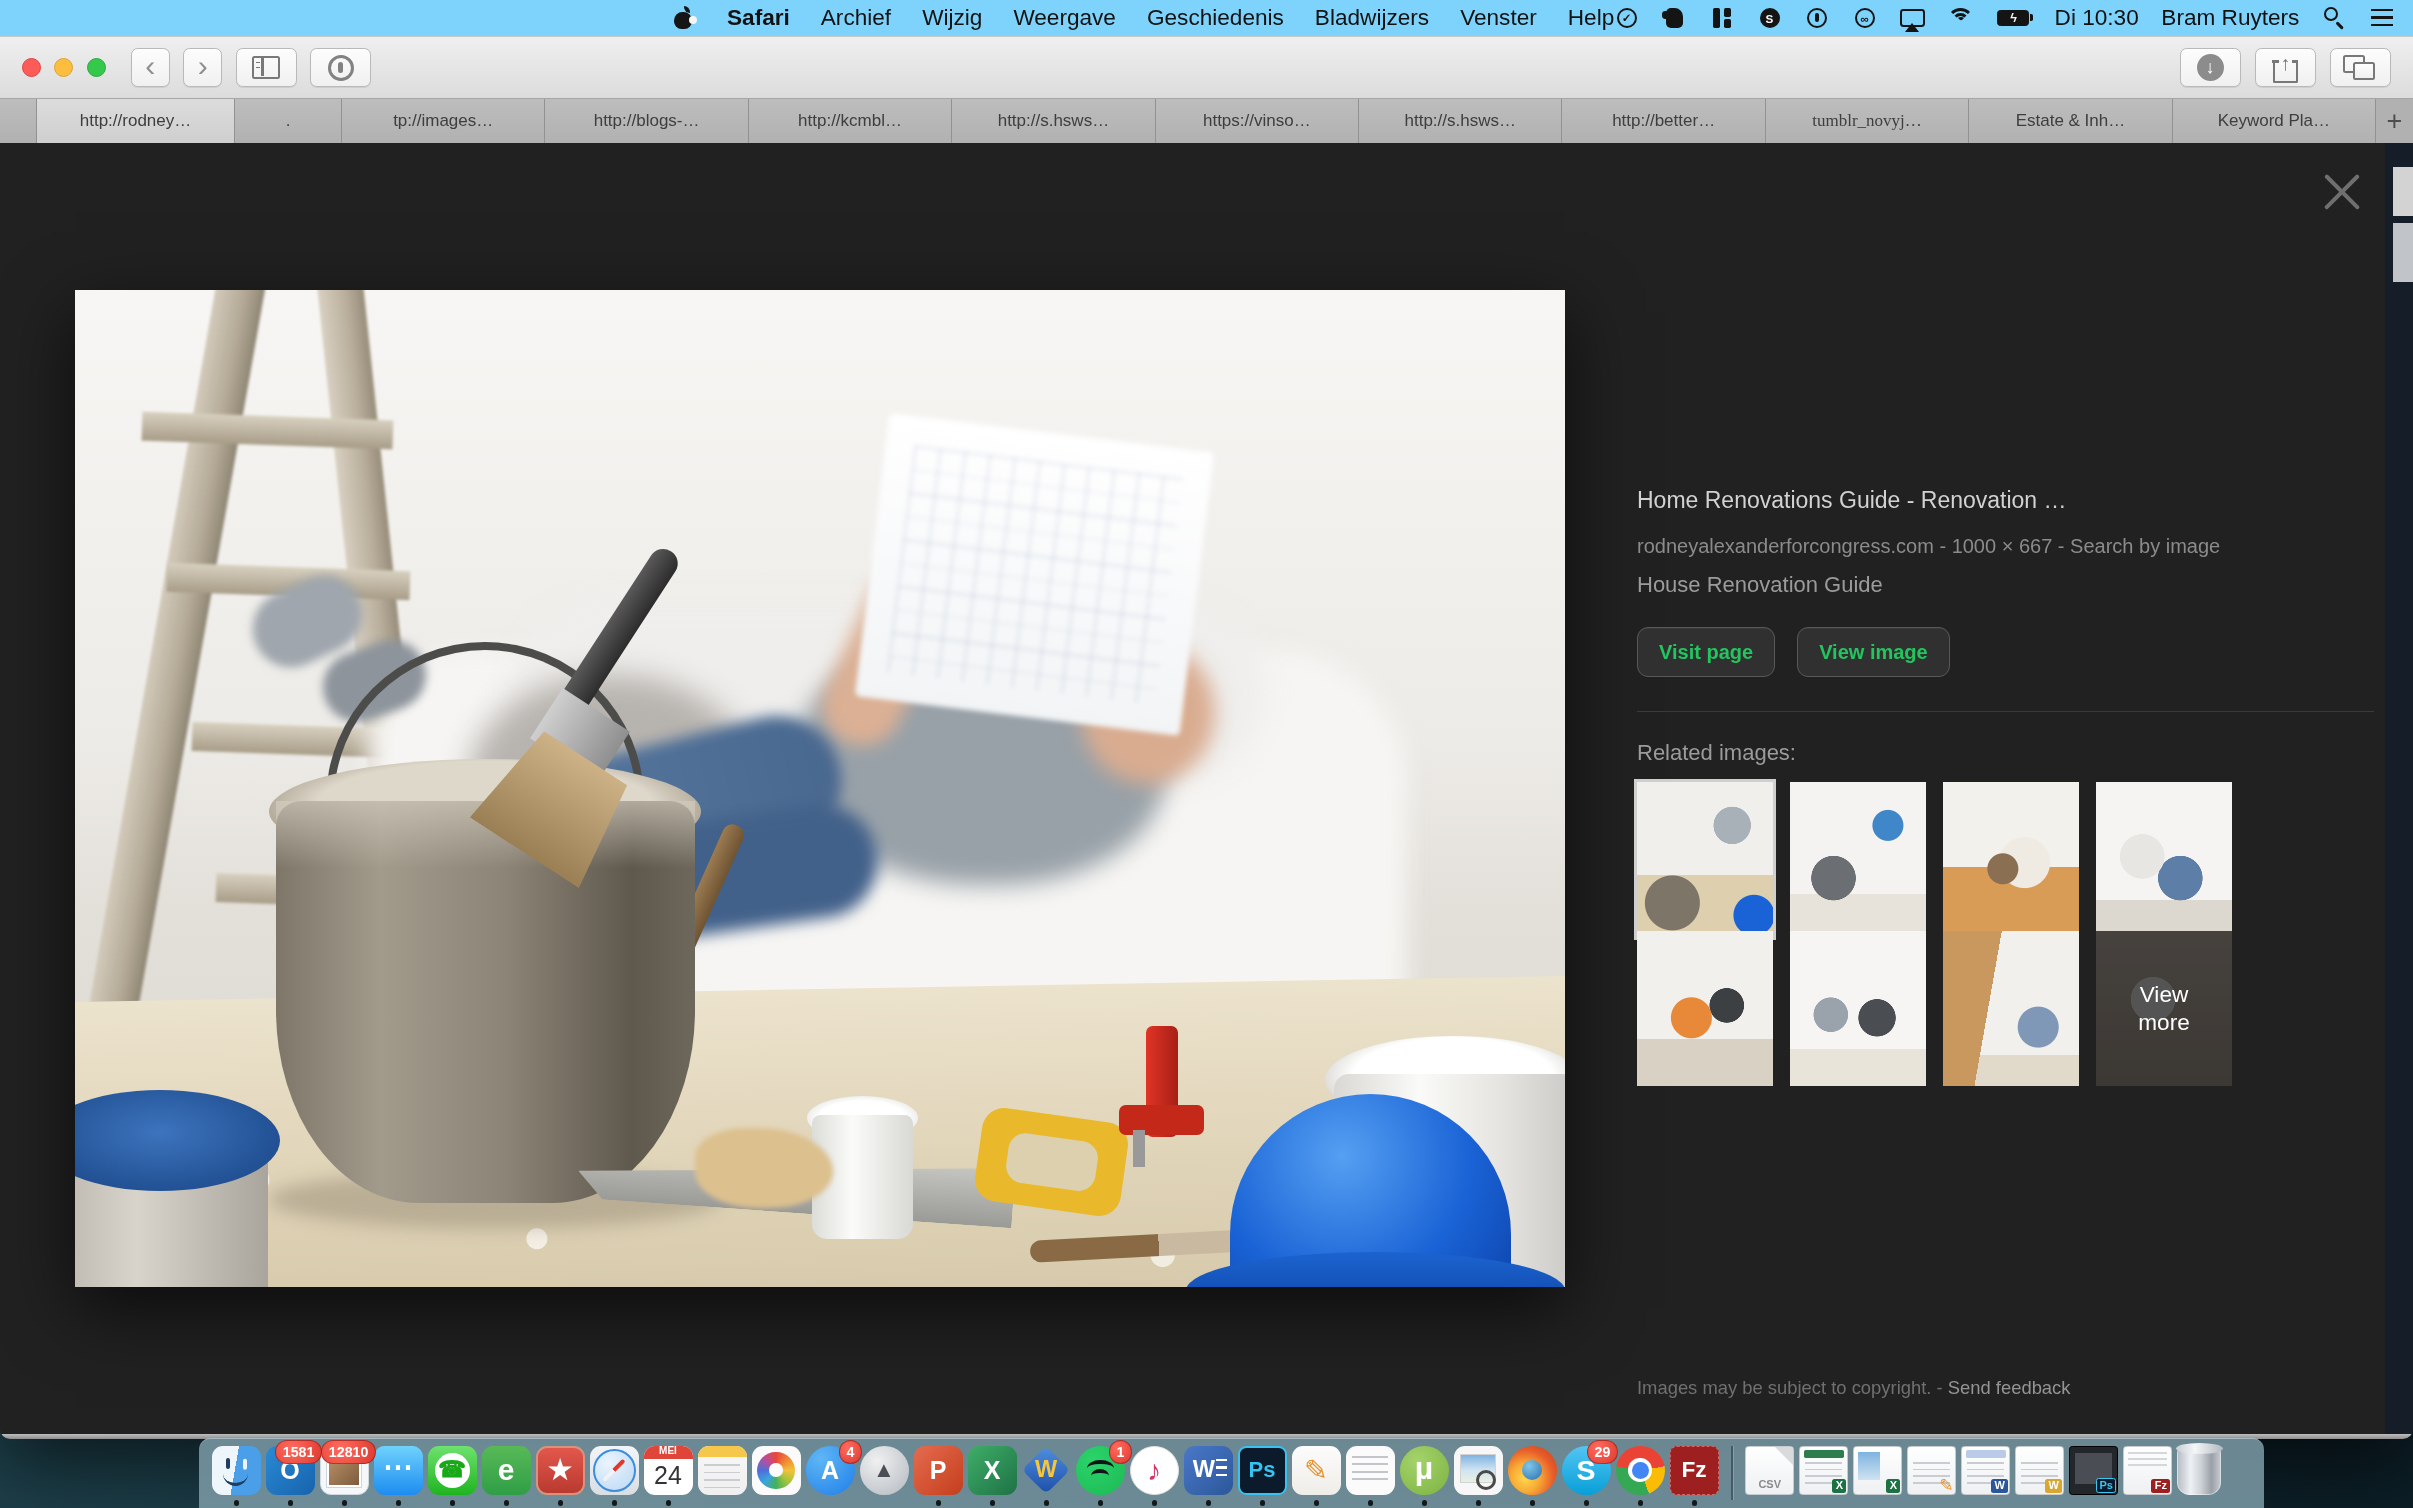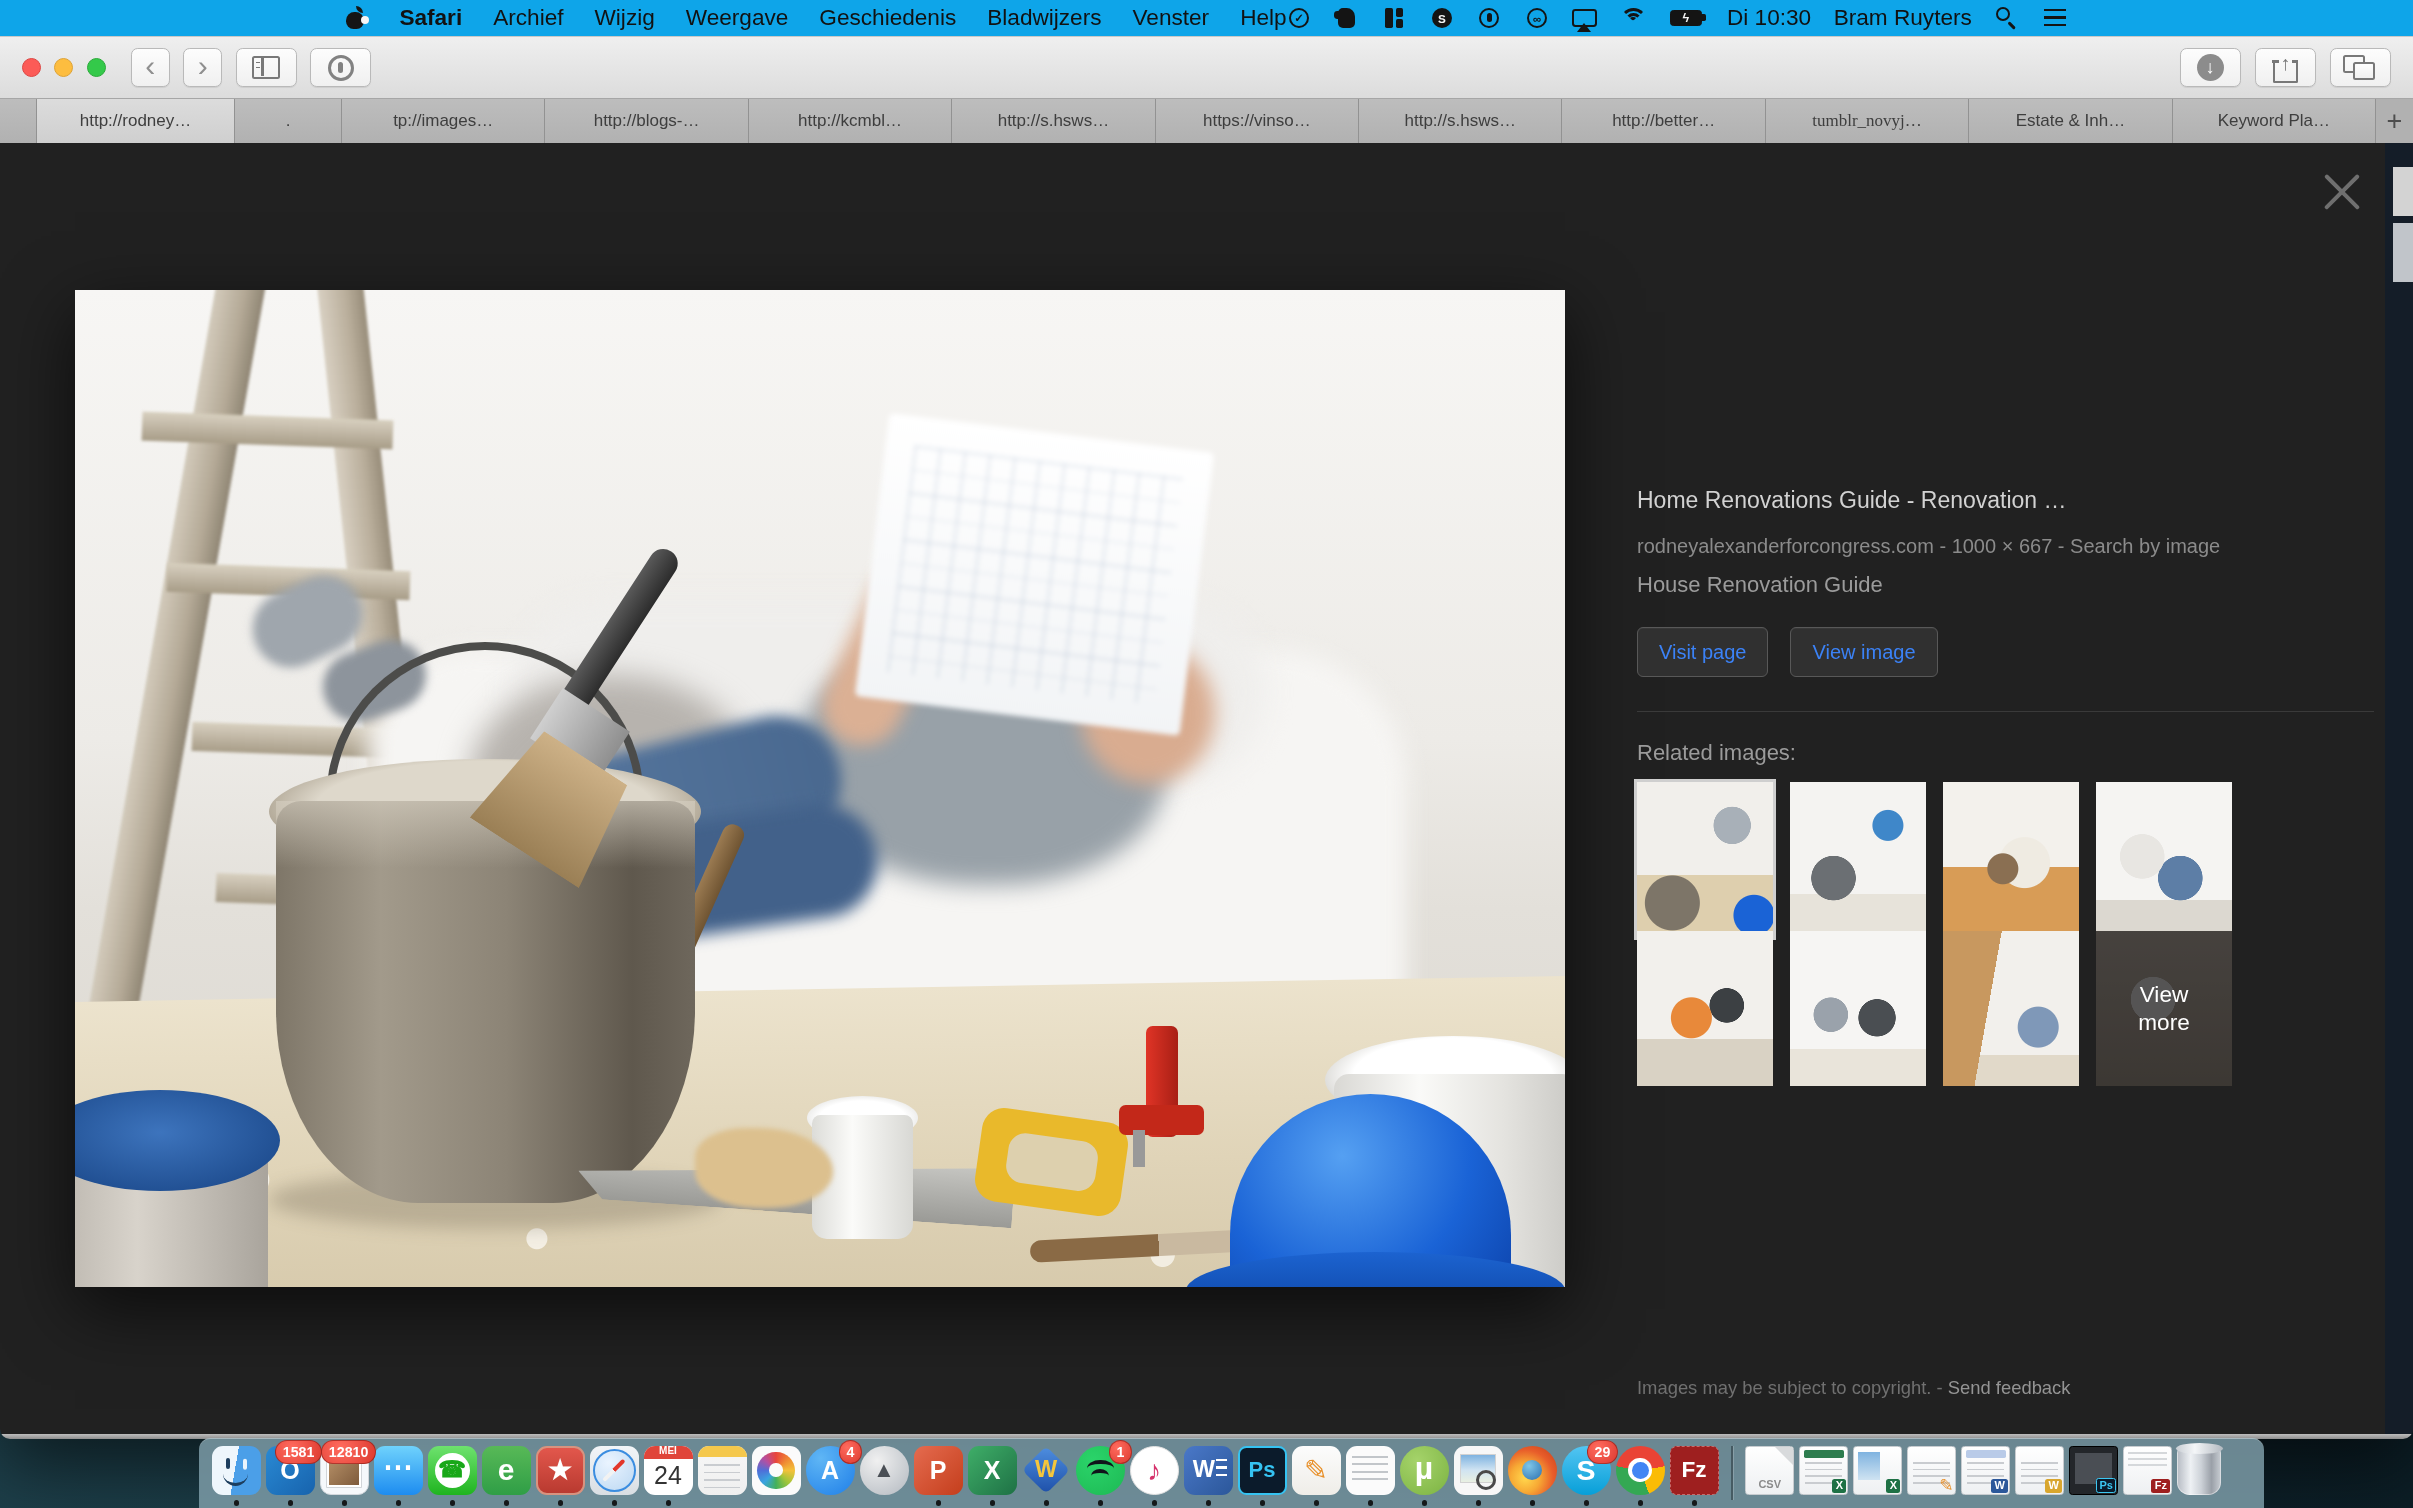--- a/index.html
+++ b/index.html
@@ -2,22 +2,22 @@
 <html style="font-size:13.4px"><head>
 <meta charset="utf-8">
 <style>
   *{box-sizing:border-box;margin:0;padding:0}
   html,body{width:2413px;height:1508px;overflow:hidden}
   body{font-family:"Liberation Sans",sans-serif;
        background:linear-gradient(100deg,#20444f 0%,#16333d 35%,#0f242d 65%,#0c1e26 100%);
        position:relative;color:#111}
 
   
-  #menubar{position:absolute;top:0;left:0;right:0;height:37px;background:#0ea5e9;
-           display:flex;align-items:center;justify-content:center;padding:0 18.4px;
+  #menubar{position:absolute;top:0;left:0;right:0;height:37px;background:#7dd3fc;
+           display:flex;align-items:center;justify-content:flex-end;padding:0 18.4px;
            border-bottom:0.8px solid #c9c9c9;z-index:50}
   .mb-left{display:flex;align-items:center;gap:30px}
   .apple{width:20px;height:25px;position:relative;margin-right:3.4px}
   .apple .body{position:absolute;left:0;top:6.7px;width:18.4px;height:17px;background:#151515;border-radius:8.4px 8.4px 7.5px 7.5px}
   .apple .leaf{position:absolute;left:10px;top:0;width:6.7px;height:7.5px;background:#151515;border-radius:0 7.5px 0 7.5px}
   .apple .bite{position:absolute;right:-3.4px;top:10px;width:8.4px;height:8.4px;background:#f5f5f5;border-radius:50%}
   .menu-item{font-size:22.6px;color:#121212;white-space:nowrap;cursor:default}
   .menu-item.bold{font-weight:bold}
   #menu-items{display:flex;gap:31px;align-items:center}
   .mb-right{display:flex;align-items:center;gap:22.6px}
@@ -104,22 +104,22 @@
   .closebtn .x1{transform:translate(-50%,-50%) rotate(45deg)}
   .closebtn .x2{transform:translate(-50%,-50%) rotate(-45deg)}
 
   
   .pn{position:absolute;left:1637px}
   #pn-title{top:344px;width:726px;font-size:23px;color:#d2d2d2;white-space:nowrap;overflow:hidden}
   #pn-meta{top:392px;font-size:20px;color:#8b8b8b}
   #pn-meta .lnk{color:#8b8b8b}
   #pn-sub{top:429px;font-size:22px;color:#9b9b9b}
   #pn-buttons{top:484px;display:flex;gap:22px}
-  .gbtn{background:#303030;border:0.8px solid #585858;border-radius:6px;color:#3b82f6;
-        font-size:20px;font-weight:normal;padding:12.6px 21px;cursor:pointer;box-shadow:inset 0 0.8px 0 rgba(255,255,255,.06)}
+  .gbtn{background:#303030;border:0.8px solid #585858;border-radius:11px;color:#22c55e;
+        font-size:20px;font-weight:bold;padding:12.6px 21px;cursor:pointer;box-shadow:inset 0 0.8px 0 rgba(255,255,255,.06)}
   #pn-div{top:568px;width:737px;height:0.8px;background:#3a3a3a}
   #pn-related{top:597px;font-size:22px;color:#9b9b9b}
   #thumb-grid{top:639px;display:grid;grid-template-columns:repeat(4,136px);grid-auto-rows:131px;gap:18.4px 17px}
   .thumb{width:136px;height:155px;position:relative;cursor:pointer;background:#555}
   .thumb.sel{outline:3.4px solid #cfcfcf;outline-offset:0}
   .vm{position:absolute;inset:0;background:rgba(40,36,32,.55);color:#fff;font-size:22.6px;line-height:1.25;
       display:flex;align-items:center;justify-content:center;text-align:center;padding:0 25px}
   .t1{background:radial-gradient(circle at 70% 28%,#a8b0b8 0 18.4px,transparent 19px),
                radial-gradient(circle at 26% 78%,#7d7568 0 27px,transparent 28px),
                radial-gradient(circle at 86% 86%,#1a63d6 0 20px,transparent 21px),

